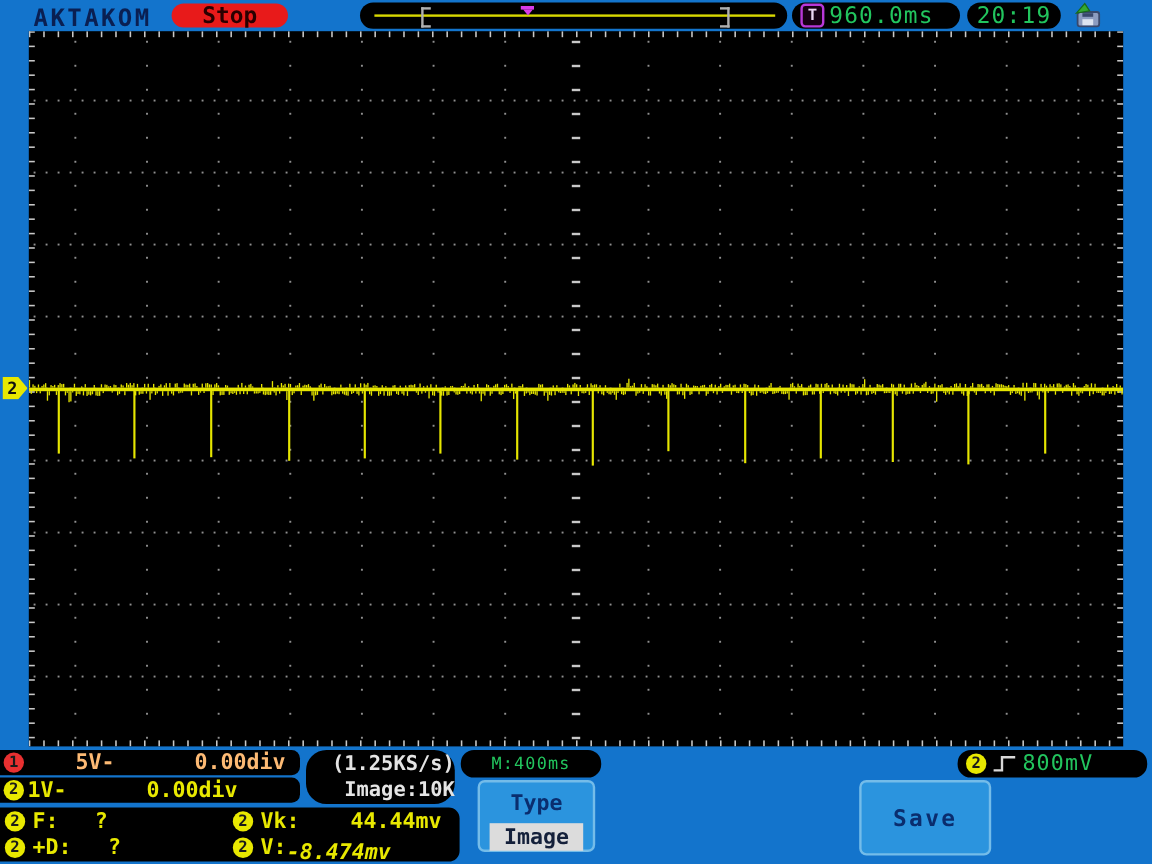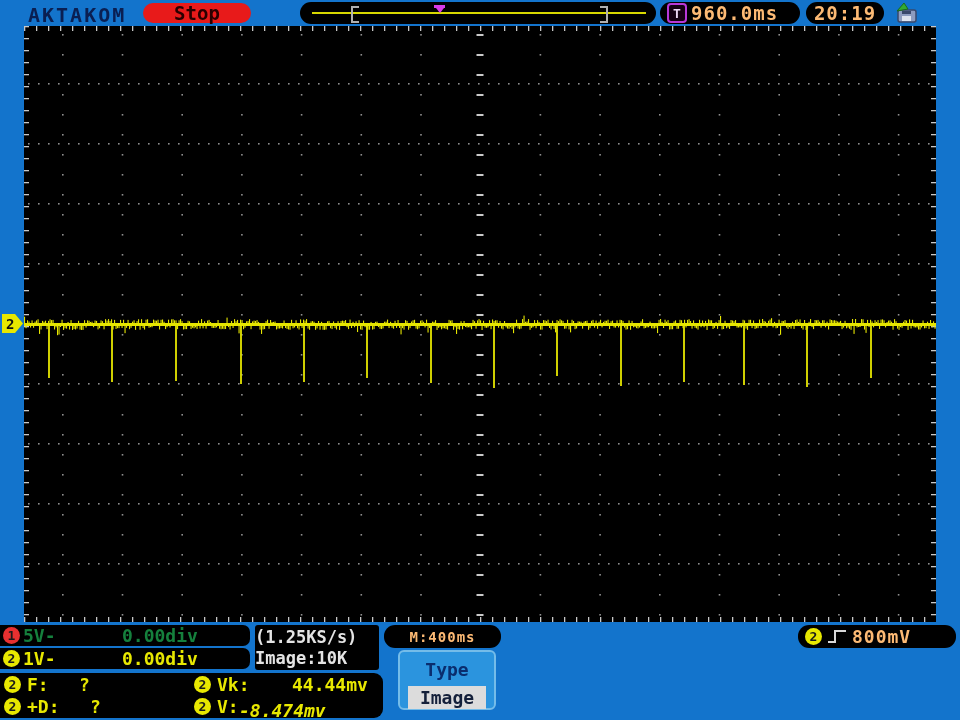--- a/index.html
+++ b/index.html
@@ -4,58 +4,58 @@
 <style>
   html,body{margin:0;padding:0;background:#444;}
   #root{position:relative;width:960px;height:720px;background:#1374cc;overflow:hidden;
         font-family:"DejaVu Sans Mono", monospace;}
   .abs{position:absolute;}
   .pill{background:#000;border-radius:11px;}
   .ctr{display:flex;align-items:center;justify-content:center;}
 
   
   .brand{left:28px;top:3px;font-size:20px;font-weight:bold;color:#0a1f52;letter-spacing:2px;}
-  .stop{left:143px;top:3px;width:108px;height:20px;background:#e81a1a;border-radius:11px;
+  .stop{left:143px;top:3px;width:97px;height:20px;background:#e81a1a;border-radius:11px;
         color:#2a0000;font-weight:bold;font-size:19px;}
   .posbar{left:300px;top:2px;width:356px;height:22px;}
   .posline{left:12px;right:10px;top:10px;height:2px;background:#d8d800;}
   .brk{top:4px;width:6px;height:13px;border:2px solid #b0b0b0;background:transparent;}
   .brk-l{left:51px;border-right:none;}
   .brk-r{left:300px;border-left:none;}
   .tmark-bar{left:134px;top:3px;width:11px;height:3px;background:#d83ce8;}
   .tmark-tri{left:136px;top:6px;width:0;height:0;border-left:4px solid transparent;
              border-right:4px solid transparent;border-top:5px solid #d83ce8;}
   .trigpill{left:660px;top:2px;width:140px;height:22px;display:flex;align-items:center;
             gap:4px;padding-left:7px;box-sizing:border-box;}
   .tricon{width:16px;height:16px;border:2px solid #b838d8;border-radius:4px;background:#160014;
           color:#ecd6f4;font-size:13px;font-weight:bold;flex:none;}
-  .pilltext{color:#fdba74;font-size:19px;font-weight:bold;letter-spacing:1px;}
+  .pilltext{color:#22c55e;font-size:19px;font-weight:normal;letter-spacing:1px;}
   .clock{left:806px;top:2px;width:78px;height:22px;}
 
   
   #screen{left:24px;top:26px;width:912px;height:596px;background:#000;}
   #wave-svg{position:absolute;left:0;top:0;}
   .ch2mark{left:2px;top:314px;width:21px;height:19px;background:#e8e800;
            clip-path:polygon(0 0,62% 0,100% 50%,62% 100%,0 100%);
            color:#101010;font-weight:bold;font-size:14px;display:flex;align-items:center;
            justify-content:flex-start;padding-left:4px;box-sizing:border-box;}
 
   
   .chbox{left:0;width:250px;height:21px;background:#000;border-radius:0 7px 7px 0;}
   .chbox1{top:625px;} .chbox2{top:648px;}
   .badge{width:17px;height:17px;border-radius:50%;font-size:13px;font-weight:bold;
          color:#1a1a1a;flex:none;display:flex;align-items:center;justify-content:center;}
   .b-red{background:#e83030;} .b-yel{background:#e8e800;}
   .chbox .badge{position:absolute;left:3px;top:2px;}
   .ch-scale{position:absolute;left:23px;top:0;font-size:18px;font-weight:bold;line-height:21px;}
   .ch-pos{position:absolute;left:122px;top:0;font-size:18px;font-weight:bold;line-height:21px;}
-  .red-t{color:#15803d;} .yel-t{color:#e8e800;}
-  .acqbox{left:255px;top:625px;width:124px;height:45px;background:#000;border-radius:3px;
+  .red-t{color:#fdba74;margin-left:40px;} .yel-t{color:#e8e800;}
+  .acqbox{left:255px;top:625px;width:124px;height:45px;background:#000;border-radius:17px;
           color:#e4e4e4;font-weight:bold;font-size:17px;display:flex;flex-direction:column;
-          align-items:flex-start;justify-content:center;line-height:21px;}
+          align-items:flex-end;justify-content:center;line-height:21px;}
   .measbox{left:0;top:673px;width:383px;height:45px;background:#000;border-radius:0 9px 9px 0;
            color:#e8e800;font-size:18px;font-weight:bold;}
   .measbox .badge{position:absolute;}
   .mlab,.mval{position:absolute;line-height:19px;}
   .mpill{left:384px;top:625px;width:117px;height:23px;}
   .trig2{left:798px;top:625px;width:158px;height:23px;display:flex;align-items:center;
          gap:4px;padding-left:7px;box-sizing:border-box;}
   .btn{background:#2b94de;border:2px solid #74bce9;border-radius:6px;box-sizing:border-box;}
   .typebtn{left:398px;top:650px;width:98px;height:60px;}
   .type-label{margin-top:7px;text-align:center;color:#0a2d6e;font-weight:bold;font-size:18px;}
@@ -2295,14 +2295,17 @@
       <path d="M2 14 H9 V3 H20" fill="none" stroke="#d8d8d8" stroke-width="2"></path>
     </svg>
     <span class="pilltext" style="font-size:18px;">800mV</span>
   </div>
 
   <div class="abs btn typebtn">
     <div class="type-label">Type</div>
     <div class="image-box">Image</div>
   </div>
 
+  <div class="abs btn savebtn">
+    <span>Save</span>
+  </div>
 
 </div>
 
 </body></html>

